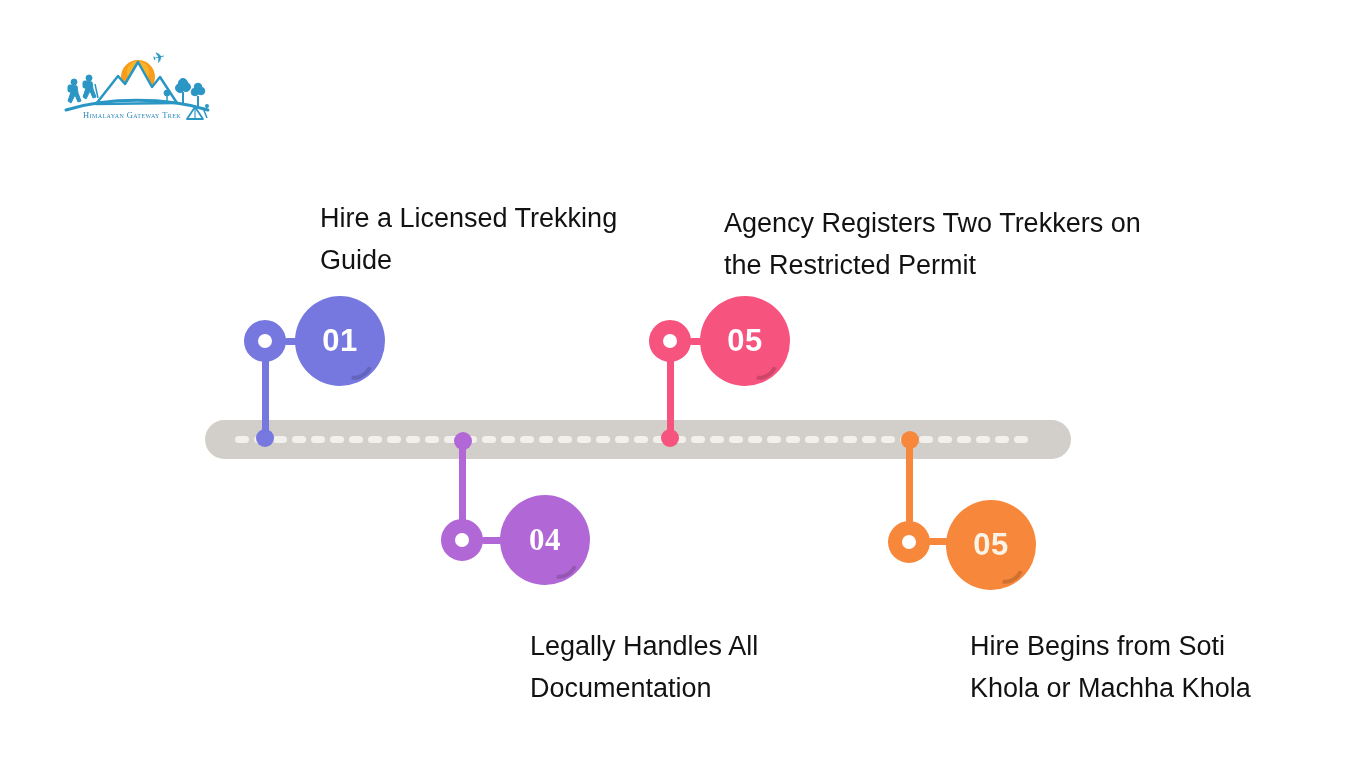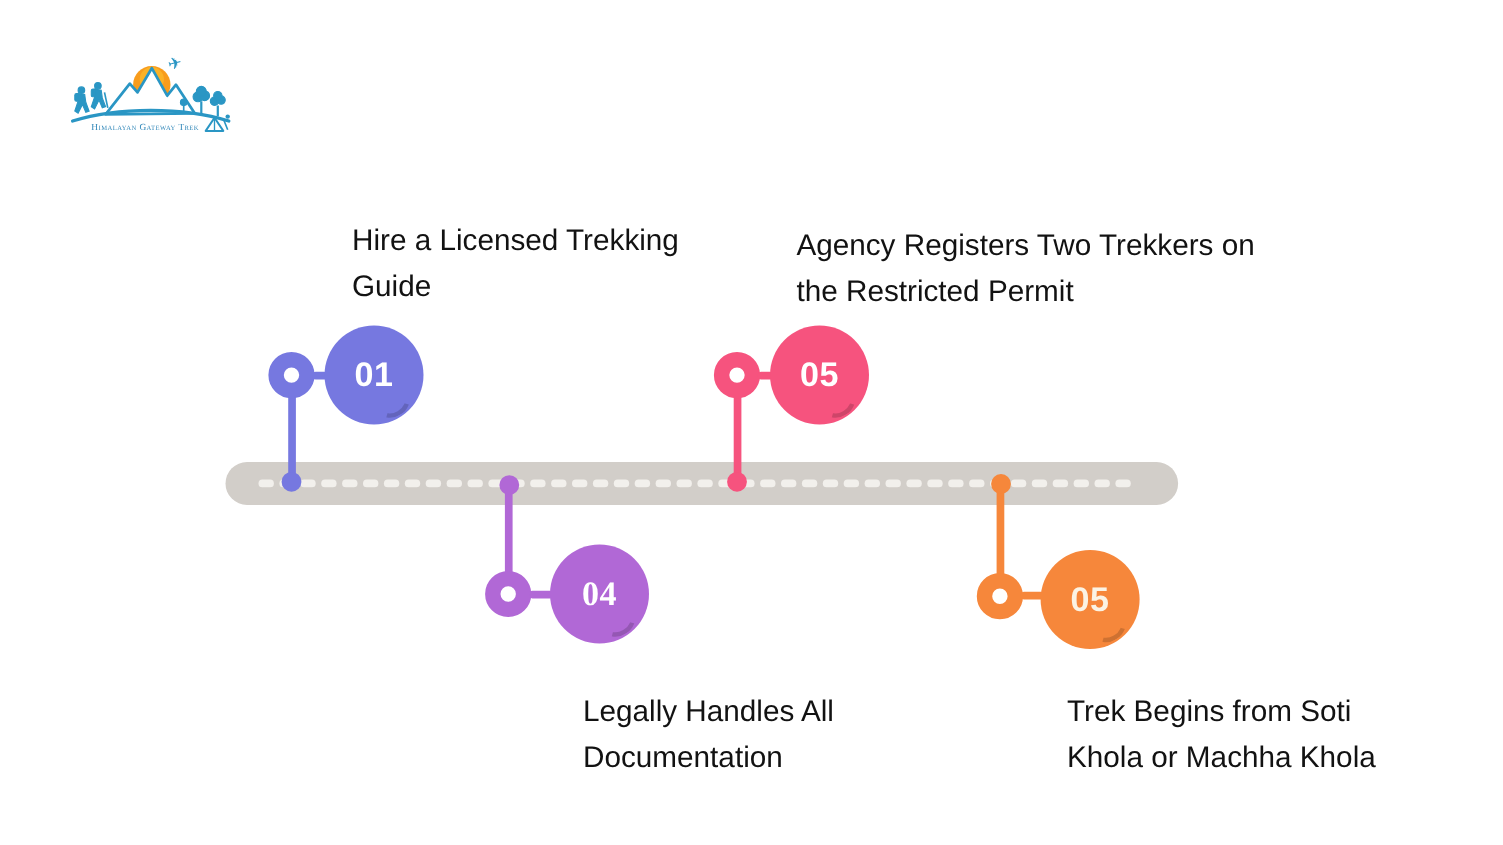--- a/index.html
+++ b/index.html
@@ -272,21 +272,21 @@
     <div class="vline"></div>
     <div class="dot"></div>
     <div class="donut"></div>
     <div class="hconn"></div>
     <div class="big">
       <span class="num">04</span>
     </div>
   </div>
 
   <div class="step s4" data-step="3" style="--c: #f6873b;">
-    <div class="label">Trek Begins from Soti Khola or Machha Khola</div>
+    <div class="label">Hire Begins from Soti Khola or Machha Khola</div>
     <div class="vline"></div>
     <div class="dot"></div>
     <div class="donut"></div>
     <div class="hconn"></div>
     <div class="big">
       <span class="num">05</span>
     </div>
   </div>
 
 </div>

